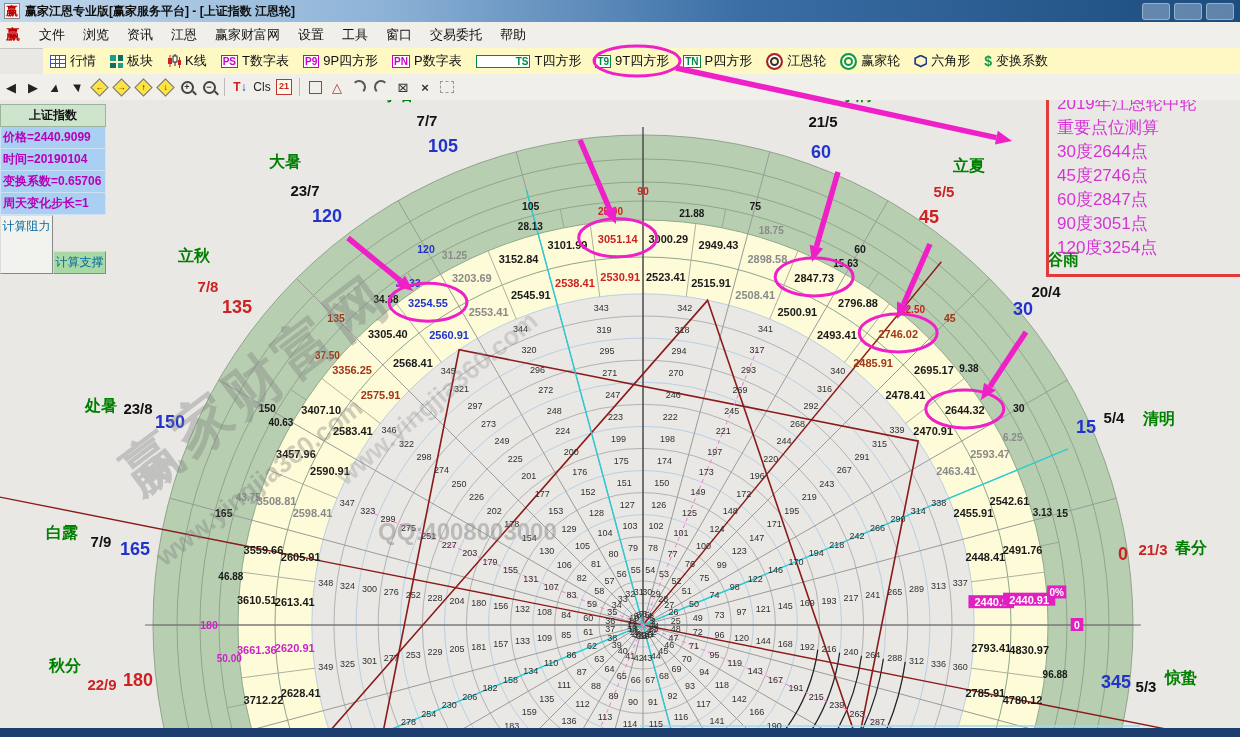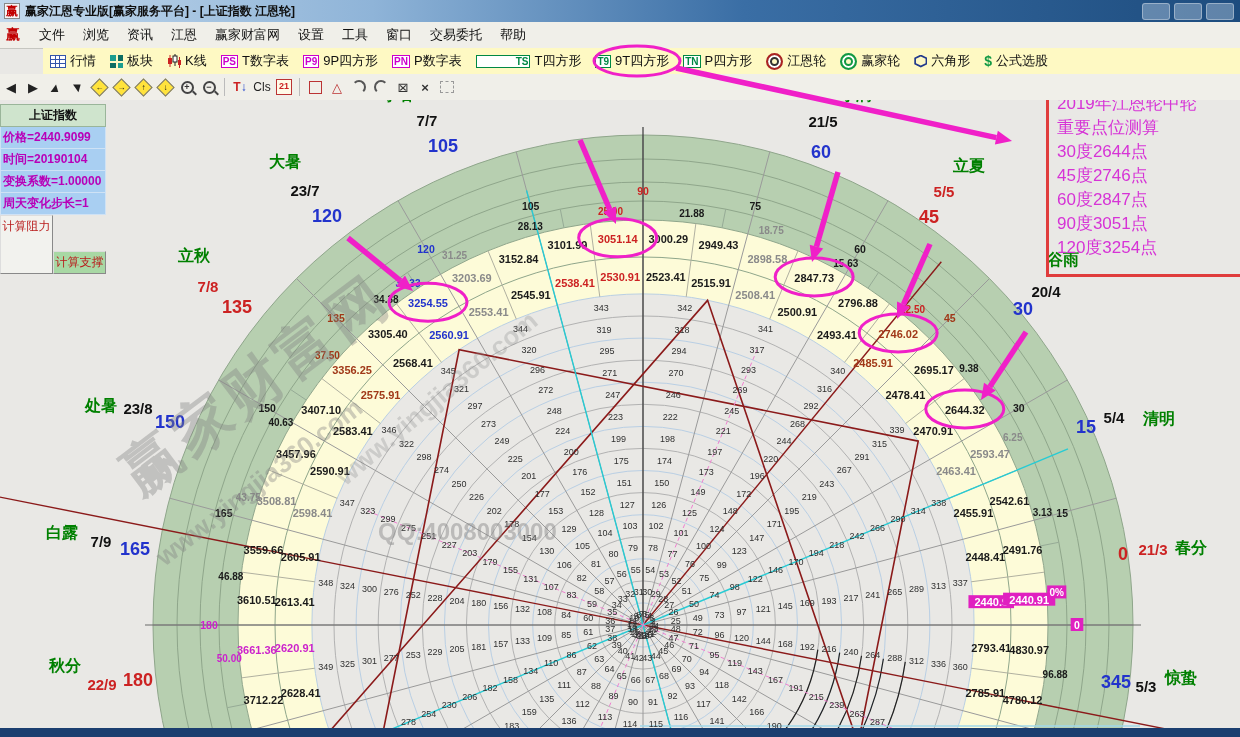--- a/index.html
+++ b/index.html
@@ -70,21 +70,21 @@
   #main{position:absolute;left:0;top:100px;width:1240px;height:628px;background:#e9e8e5;overflow:hidden;}
   #wheel{position:absolute;left:0;top:0;z-index:1;}
   
   #info-panel{position:absolute;left:0;top:4px;width:106px;z-index:70;font-size:12px;border-radius:13px;}
   #info-panel .hdr{background:#cfe4cd;border:1px solid #9ab59a;color:#111;font-weight:bold;
     text-align:center;padding:2px 0;}
   #info-panel .row{background:#a9cff2;border:1px solid #cfe2f5;border-top:none;color:#b800b8;
     font-weight:bold;padding:2px 2px;white-space:nowrap;}
   #info-panel .btnrow{display:flex;}
   #info-panel .btn{flex:1;text-align:center;padding:2px 0;border:1px outset #ddd;
-    background:#f2f2ee;color:#b91c1c;cursor:pointer;white-space:nowrap;font-size:12px;}
+    background:#f2f2ee;color:#0369a1;cursor:pointer;white-space:nowrap;font-size:12px;}
   #info-panel .btn.green{background:#a8d8a4;margin-top:36px;}
   
   #anno-box{position:absolute;left:1046px;top:-15px;width:186px;height:178px;z-index:55;
     border:3px solid #e03c3c;padding:4px 8px;color:#d633d6;font-size:17px;line-height:24px;
     font-weight:500;}
   
   .wm{position:absolute;color:rgba(130,130,130,0.38);z-index:10;white-space:nowrap;
     font-weight:bold;pointer-events:none;}
   #wm-big{left:105px;top:350px;font-size:58px;transform:rotate(-37deg);transform-origin:left top;letter-spacing:6px;}
   #wm-www1{left:150px;top:448px;font-size:26px;transform:rotate(-38deg);transform-origin:left top;}
@@ -175,21 +175,21 @@
       <span class="tb1-item">
         <span class="i-bigwheel"></span>
         <span>赢家轮</span>
       </span>
       <span class="tb1-item">
         <span class="i-hex"></span>
         <span>六角形</span>
       </span>
       <span class="tb1-item">
         <span class="i-dollar">$</span>
-        <span>公式选股</span>
+        <span>变换系数</span>
       </span>
     </div>
 
   <div id="toolbar2">
       <span class="tb2-item">
         <span class="nav-glyph">◀</span>
       </span>
       <span class="tb2-item">
         <span class="nav-glyph">▶</span>
       </span>
@@ -793,21 +793,21 @@
 
     <div class="wm" id="wm-big">赢家财富网</div>
     <div class="wm" id="wm-www1">www.yingjia360.com</div>
     <div class="wm" id="wm-www2">www.yingjia360.com</div>
     <div class="wm" id="wm-qq">QQ:4008003000</div>
 
     <div id="info-panel">
       <div class="hdr">上证指数</div>
     <div class="row">价格=2440.9099</div>
         <div class="row">时间=20190104</div>
-        <div class="row">变换系数=1.00000</div>
+        <div class="row">变换系数=0.65706</div>
         <div class="row">周天变化步长=1</div>
         <div class="btnrow">
           <div class="btn">计算阻力</div>
           <div class="btn green">计算支撑</div>
         </div>
       </div>
 
     <div id="anno-box">
         <div>2019年江恩轮中轮</div>
         <div>重要点位测算</div>

